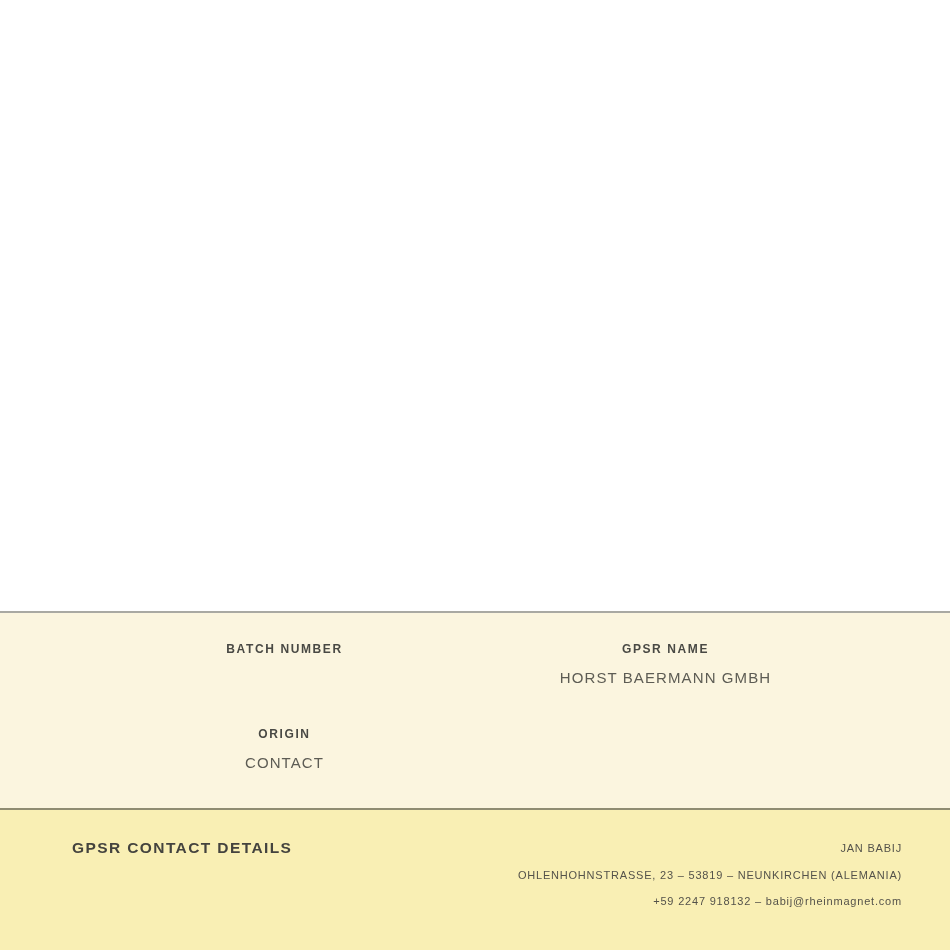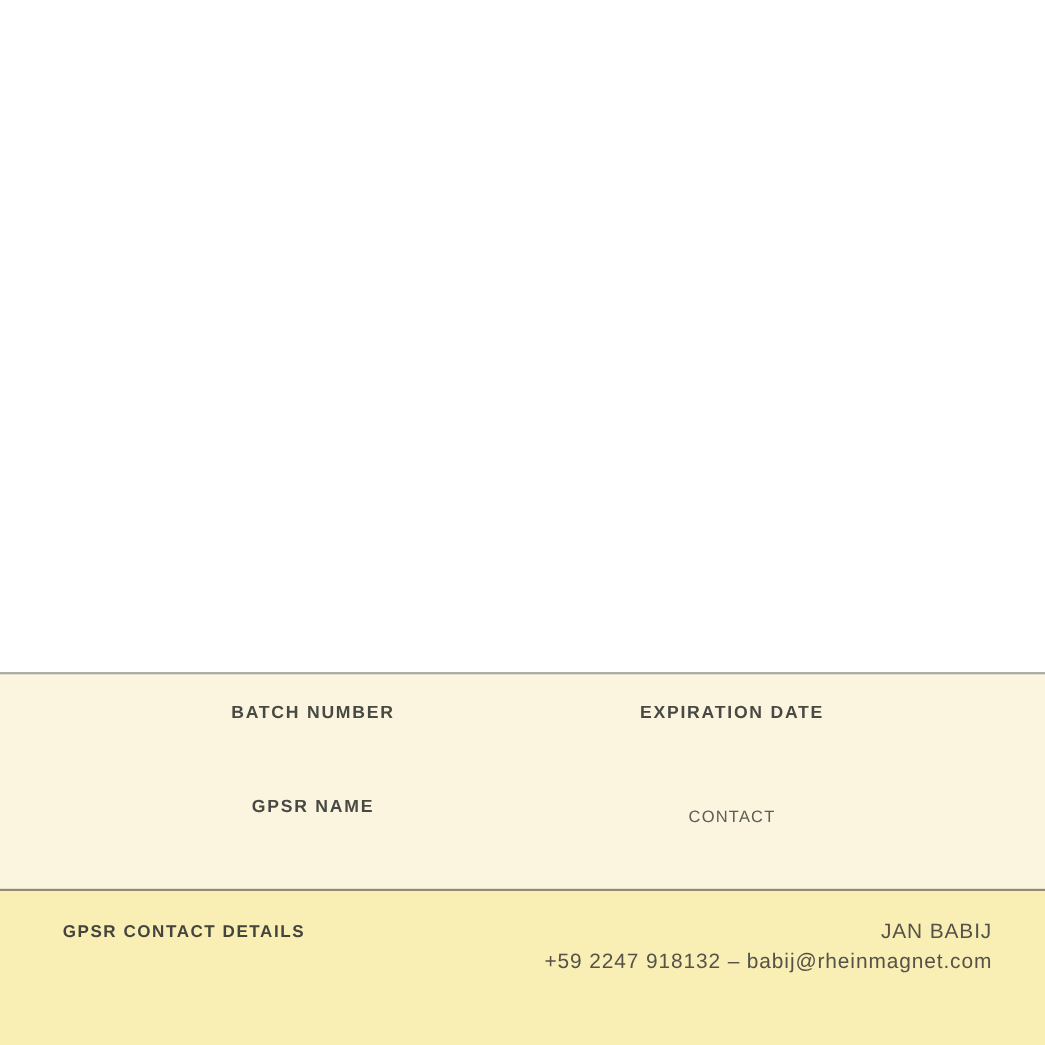--- a/index.html
+++ b/index.html
@@ -34,21 +34,21 @@
   .info-grid {
     width: 762px;
     margin: 0 auto;
     padding-top: 26px;
     display: grid;
     grid-template-columns: 1fr 1fr;
     grid-row-gap: 36px;
     text-align: center;
   }
   .field-label {
-    font-size: 16px;
+    font-size: 12px;
     font-weight: bold;
     letter-spacing: 1.6px;
     color: #494944;
     line-height: 20px;
   }
   .field-value {
     margin-top: 9px;
     font-size: 15px;
     letter-spacing: 1.1px;
     color: #5d5c54;
@@ -56,72 +56,71 @@
     min-height: 20px;
   }
 
   
   .gpsr-band {
     position: absolute;
     left: 0; top: 808px;
     width: 950px; height: 142px;
     background: #f9efb4;
     border-top: 2px solid #8f8c72;
-    padding: 25px 48px 0 57px;
+    padding: 25px 48px 0 72px;
     display: flex;
     justify-content: space-between;
     align-items: flex-start;
   }
   .gpsr-title {
     font-size: 15.5px;
     font-weight: bold;
     letter-spacing: 1.4px;
     color: #44433e;
     line-height: 26.5px;
   }
   .gpsr-contact {
     text-align: right;
-    font-size: 19px;
+    font-size: 11px;
     letter-spacing: 0.8px;
     color: #54524a;
     line-height: 26.5px;
   }
 </style>
 </head>
 <body>
 
 <div class="page">
 
   <div class="product-image-area"></div>
 
   <div class="info-band">
     <div class="info-grid">
 
       <div class="field">
         <div class="field-label">BATCH NUMBER</div>
         <div class="field-value"></div>
       </div>
 
+
       <div class="field">
-        <div class="field-label">EXPIRATION DATE</div>
-        <div class="field-value"></div>
+        <div class="field-label">GPSR NAME</div>
+        <div class="field-value">HORST BAERMANN GMBH</div>
       </div>
 
       <div class="field">
-        <div class="field-label">GPSR NAME</div>
-      </div>
-
-      <div class="field">
+        <div class="field-label">ORIGIN</div>
         <div class="field-value">CONTACT</div>
       </div>
 
     </div>
   </div>
 
   <div class="gpsr-band">
     <div class="gpsr-title">GPSR CONTACT DETAILS</div>
     <div class="gpsr-contact">
       <div>JAN BABIJ</div>
+      <div>OHLENHOHNSTRASSE, 23 – 53819 – NEUNKIRCHEN (ALEMANIA)</div>
       <div>+59 2247 918132 – babij@rheinmagnet.com</div>
     </div>
   </div>
 
 </div>
 
 </body></html>

